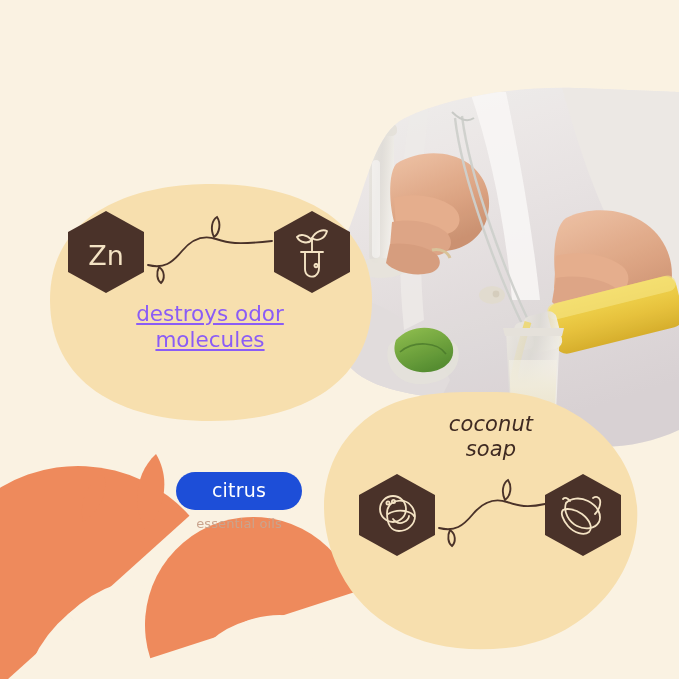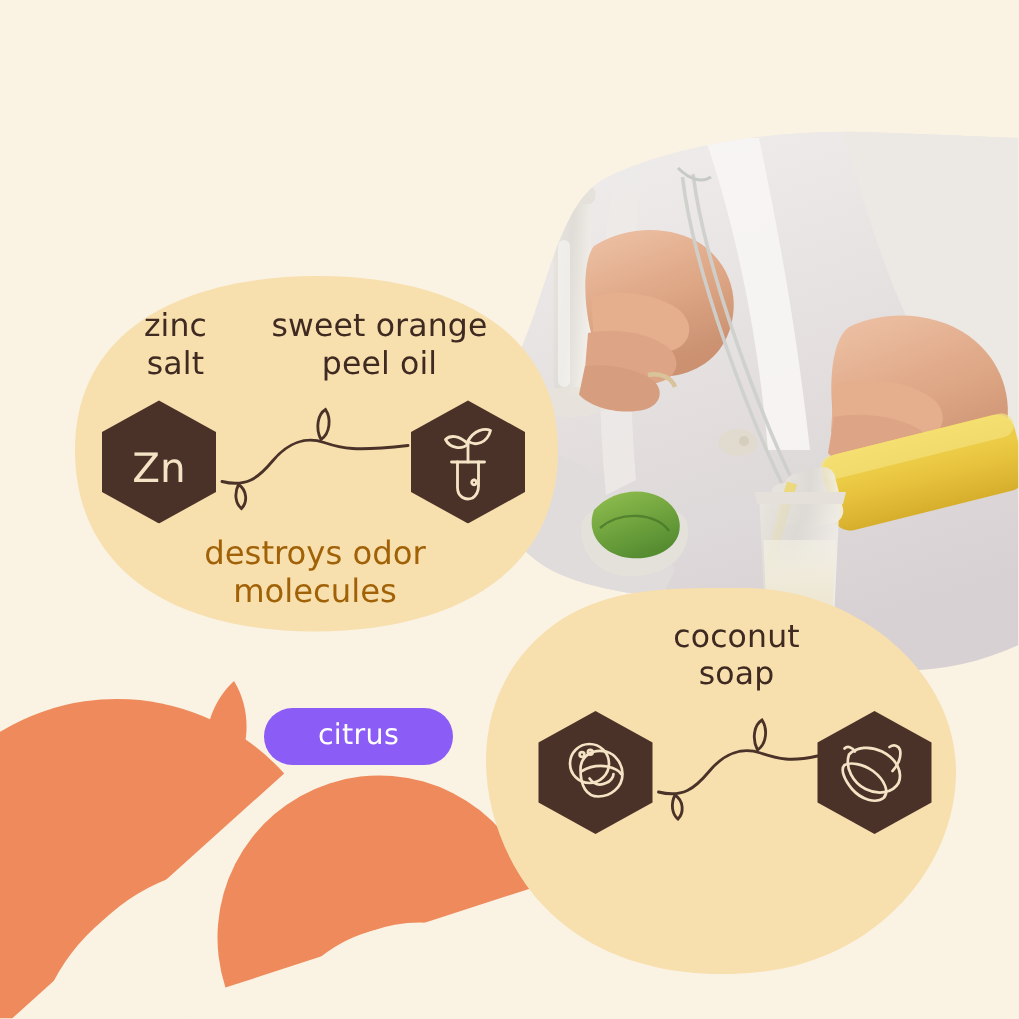--- a/index.html
+++ b/index.html
@@ -44,47 +44,48 @@
     line-height: 1.18;
     letter-spacing: .1px;
     white-space: pre-line;
   }
   .card .hexrow {
     display: flex;
     justify-content: center;
     align-items: center;
   }
   .card .bottom-text {
-    color: #a16207;
+    color: #8b5cf6;
     font-size: 21.5px;
     line-height: 1.2;
     white-space: pre-line;
+    text-decoration: underline;
   }
 
   
   #card-zinc { left: 60px; top: 205px; width: 300px; }
   #card-zinc .top-labels { gap: 8px; margin-bottom: 8px; }
   #card-zinc .l1 { width: 78px; text-align: center; }
   #card-zinc .l2 { width: 178px; text-align: center; }
   #card-zinc .hexrow { margin-top: 2px; }
   #card-zinc .bottom-text { margin-top: 8px; }
 
   
   #card-clean { left: 355px; top: 412px; width: 272px; }
-  #card-clean .top-labels { gap: 12px; margin-bottom: 8px; }
+  #card-clean .top-labels { gap: 12px; margin-bottom: 8px; font-style: italic; }
   #card-clean .l1 { width: 118px; text-align: center; }
   #card-clean .l2 { width: 130px; text-align: center; }
   #card-clean .hexrow { margin-top: 2px; }
   #card-clean .bottom-text { margin-top: 10px; }
 
   
   #badge-group { position: absolute; left: 176px; top: 472px; width: 126px; text-align: center; z-index: 5;}
   #badge-pill {
     display: block;
-    background: #8b5cf6;
+    background: #1d4ed8;
     color: #ffffff;
     border-radius: 999px;
     font-size: 19px;
     padding: 7px 0 9px 0;
     letter-spacing: .2px;
   }
   #badge-sub {
     display: block;
     margin-top: 6px;
     color: #c9a48e;
@@ -274,26 +275,20 @@
                C642,574 586,640 506,648
                C430,656 368,628 340,572
                C312,516 320,452 370,416
                C406,390 452,392 497,392 Z" fill="#f7dfae"></path>
     </svg>
   </div>
 
   <div class="layer" id="overlay">
 
     <div class="card" id="card-zinc">
-      <div class="top-labels">
-        <div class="lab l1">zinc
-salt</div>
-        <div class="lab l2">sweet orange
-peel oil</div>
-      </div>
 
       <div class="hexrow">
         <svg width="300" height="86" viewBox="0 0 300 86" aria-hidden="true">
 
           <g>
             <polygon points="46,4 84,25 84,65 46,86 8,65 8,25" fill="#4a3229"></polygon>
             <text x="46" y="58" text-anchor="middle" font-family="DejaVu Sans, Liberation Sans, sans-serif" font-size="27" fill="#f4e3c4">Zn</text>
           </g>
 
           <g fill="none" stroke="#4a3229" stroke-width="1.9" stroke-linecap="round">
@@ -360,16 +355,17 @@
               <path d="M215,31 C213,28 210,27 208,29"></path>
             </g>
           </g>
         </svg>
       </div>
 
     </div>
 
     <div id="badge-group">
       <span id="badge-pill">citrus</span>
+      <span id="badge-sub">essential oils</span>
     </div>
 
   </div>
 </div>
 
 </body></html>

